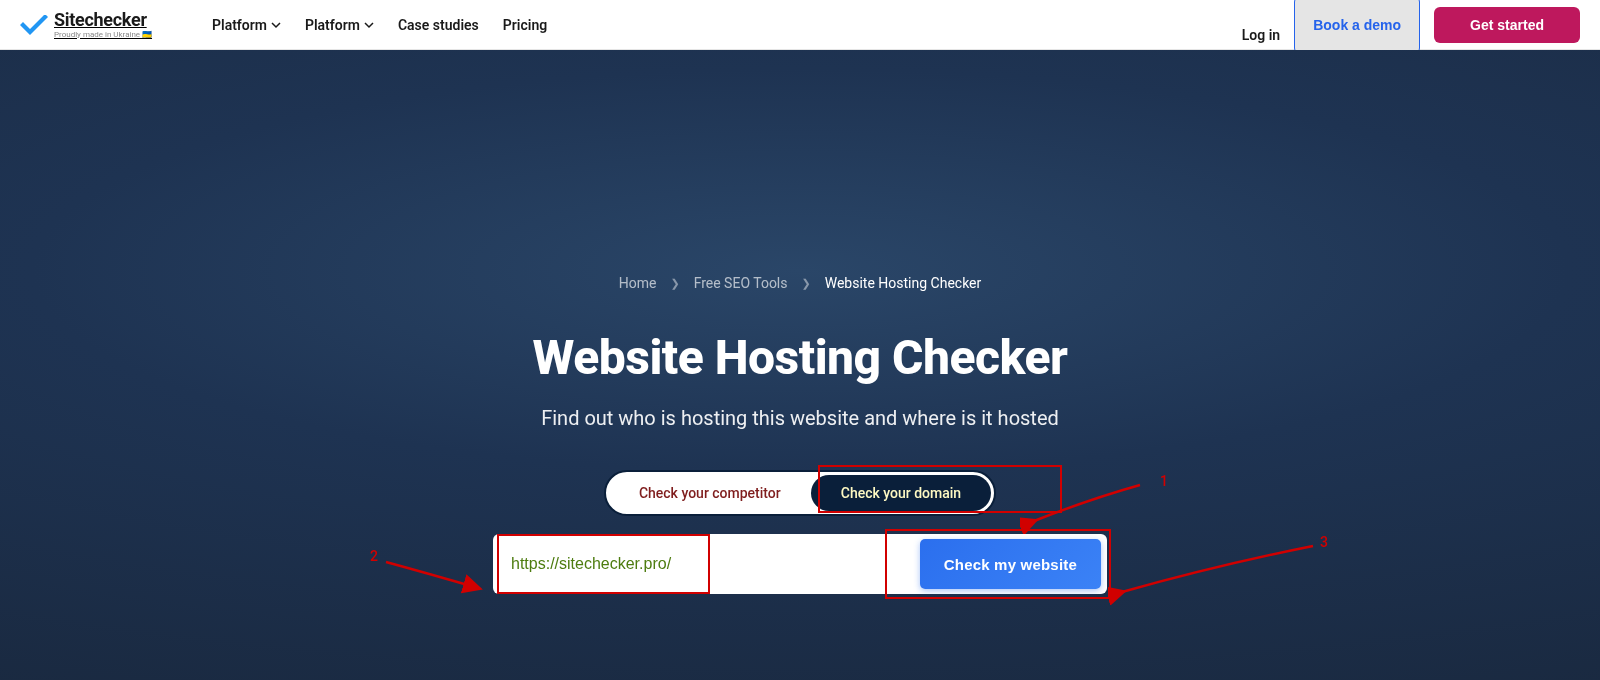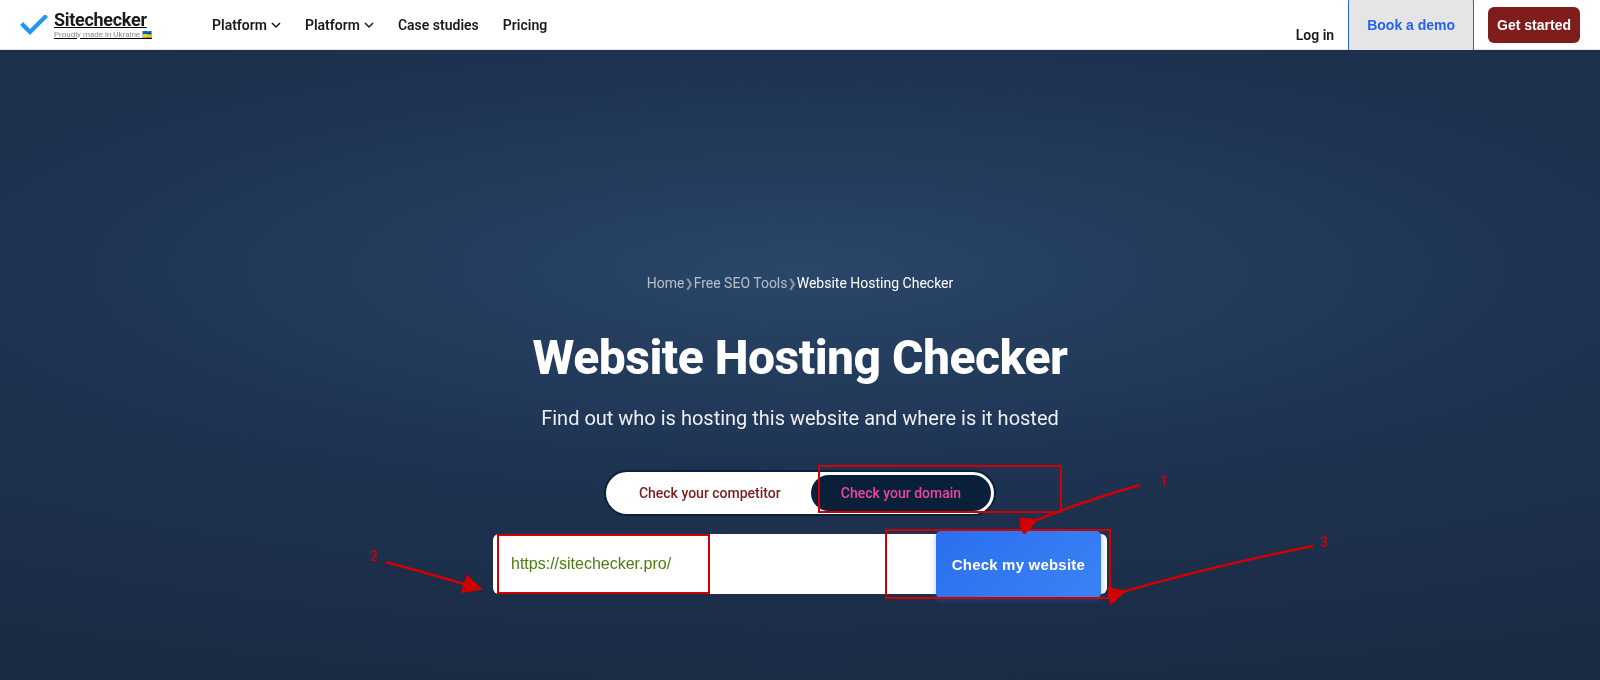--- a/index.html
+++ b/index.html
@@ -106,45 +106,45 @@
       border: 1.5px solid #2563eb;
       border-radius: 6px;
       background: #e5e5e5;
       color: #2563eb;
       font-size: 14px;
       font-weight: 600;
       cursor: pointer;
     }
 
     .btn-get-started {
-      padding: 10px 9px;
+      padding: 10px 36px;
       border: none;
       border-radius: 6px;
-      background: #7f1d1d;
+      background: #be185d;
       color: #fff;
       font-size: 14px;
       font-weight: 600;
       cursor: pointer;
     }
 
     
     .hero {
       position: relative;
       height: 630px;
       background: radial-gradient(ellipse 120% 80% at 50% 35%, #2a4668 0%, #1e3352 40%, #19283e 100%);
       display: flex;
       flex-direction: column;
       align-items: center;
       padding-top: 225px;
     }
 
     .breadcrumb {
       display: flex;
       align-items: center;
-      gap: 0;
+      gap: 14px;
       font-size: 14px;
       margin-bottom: 38px;
     }
 
     .breadcrumb-link {
       color: rgba(255,255,255,0.65);
       cursor: pointer;
     }
 
     .breadcrumb-sep {
@@ -192,21 +192,21 @@
       cursor: pointer;
       white-space: nowrap;
     }
 
     .toggle-item.inactive {
       color: #7f1d1d;
     }
 
     .toggle-item.active {
       background: #0a1f3a;
-      color: #ec4899;
+      color: #fef9c3;
     }
 
     
     .search-wrapper {
       position: relative;
       margin-top: 18px;
     }
 
     .search-bar {
       display: flex;
@@ -223,22 +223,22 @@
       border: none;
       outline: none;
       padding: 0 18px;
       font-size: 16px;
       color: #4d7c0f;
       height: 100%;
       background: transparent;
     }
 
     .btn-check {
-      height: 67px;
-      padding: 0 16px;
+      height: 50px;
+      padding: 0 24px;
       background: linear-gradient(135deg, #2b6fee 0%, #3b82f6 100%);
       border: none;
       border-radius: 5px;
       color: #fff;
       font-size: 15px;
       font-weight: 600;
       letter-spacing: 0.2px;
       cursor: pointer;
       box-shadow: 0 2px 6px rgba(43,111,238,0.4);
     }

